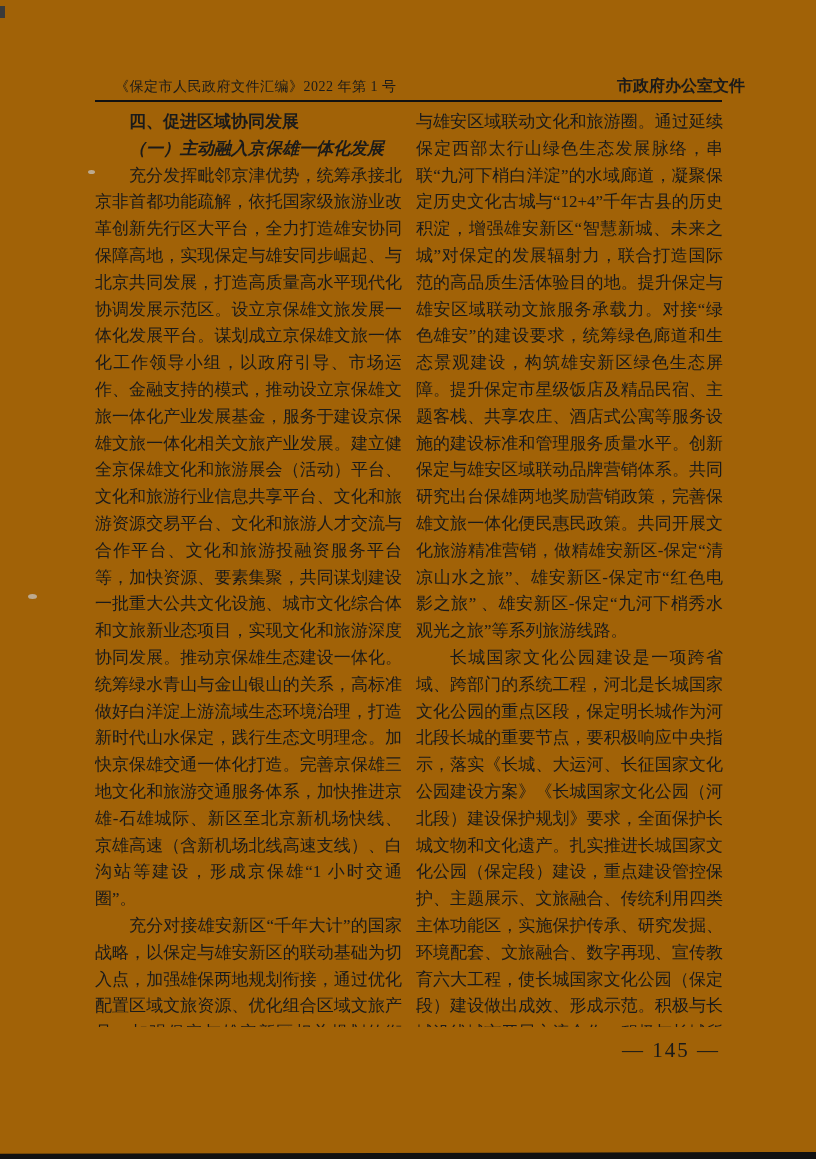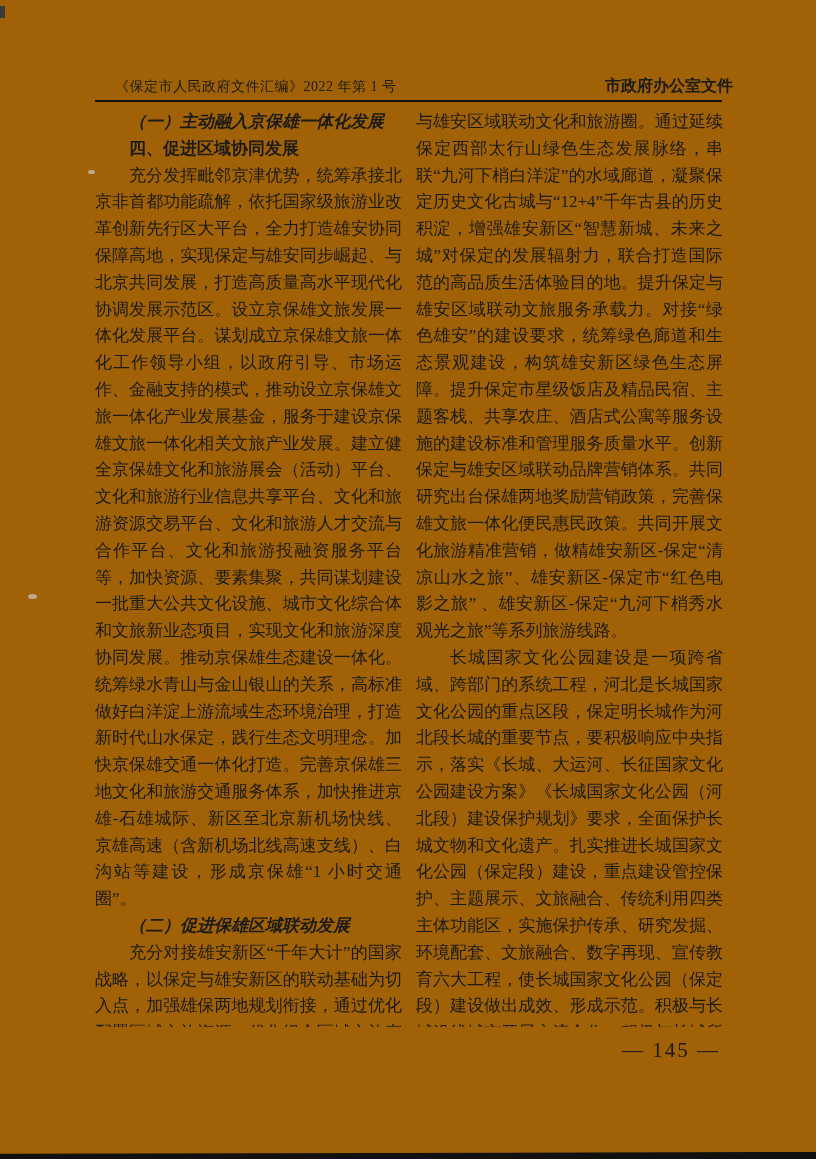--- a/index.html
+++ b/index.html
@@ -51,21 +51,21 @@
   
   .header-left {
     position: absolute;
     left: 115px; top: 78px;
     font-size: 14px;
     letter-spacing: .5px;
     white-space: nowrap;
   }
   .header-right {
     position: absolute;
-    right: 128px; top: 76px;
+    right: 116px; top: 76px;
     font-size: 16px;
     font-weight: bold;
     font-family: "Liberation Sans", sans-serif;
     white-space: nowrap;
   }
   .header-rule {
     position: absolute;
     left: 95px; top: 100px;
     width: 627px; height: 2px;
     background: #111111;
@@ -118,24 +118,23 @@
 
 <div class="scan">
 
   <div class="header-left">《保定市人民政府文件汇编》2022 年第 1 号</div>
 
   <div class="header-right">市政府办公室文件</div>
 
   <div class="header-rule"></div>
 
   <div class="col col-left">
+      <p class="blk h1">四、促进区域协同发展</p>
       <p class="blk h2">（一）主动融入京保雄一体化发展</p>
-      <p class="blk h1">四、促进区域协同发展</p>
       <p class="blk p">充分发挥毗邻京津优势，统筹承接北京非首都功能疏解，依托国家级旅游业改革创新先行区大平台，全力打造雄安协同保障高地，实现保定与雄安同步崛起、与北京共同发展，打造高质量高水平现代化协调发展示范区。设立京保雄文旅发展一体化发展平台。谋划成立京保雄文旅一体化工作领导小组，以政府引导、市场运作、金融支持的模式，推动设立京保雄文旅一体化产业发展基金，服务于建设京保雄文旅一体化相关文旅产业发展。建立健全京保雄文化和旅游展会（活动）平台、文化和旅游行业信息共享平台、文化和旅游资源交易平台、文化和旅游人才交流与合作平台、文化和旅游投融资服务平台等，加快资源、要素集聚，共同谋划建设一批重大公共文化设施、城市文化综合体和文旅新业态项目，实现文化和旅游深度协同发展。推动京保雄生态建设一体化。统筹绿水青山与金山银山的关系，高标准做好白洋淀上游流域生态环境治理，打造新时代山水保定，践行生态文明理念。加快京保雄交通一体化打造。完善京保雄三地文化和旅游交通服务体系，加快推进京雄-石雄城际、新区至北京新机场快线、京雄高速（含新机场北线高速支线）、白沟站等建设，形成京保雄“1 小时交通圈”。</p>
-      <p class="blk h2">（二）促进保雄区域联动发展</p>
       <p class="blk p">充分对接雄安新区“千年大计”的国家战略，以保定与雄安新区的联动基础为切入点，加强雄保两地规划衔接，通过优化配置区域文旅资源、优化组合区域文旅产品，加强保定与雄安新区相关规划的衔接，加快保定与雄安统筹、协调、错位、融合、联动发展。打造保定</p>
     </div>
 
   <div class="col col-right">
       <p class="blk pcont">与雄安区域联动文化和旅游圈。通过延续保定西部太行山绿色生态发展脉络，串联“九河下梢白洋淀”的水域廊道，凝聚保定历史文化古城与“12+4”千年古县的历史积淀，增强雄安新区“智慧新城、未来之城”对保定的发展辐射力，联合打造国际范的高品质生活体验目的地。提升保定与雄安区域联动文旅服务承载力。对接“绿色雄安”的建设要求，统筹绿色廊道和生态景观建设，构筑雄安新区绿色生态屏障。提升保定市星级饭店及精品民宿、主题客栈、共享农庄、酒店式公寓等服务设施的建设标准和管理服务质量水平。创新保定与雄安区域联动品牌营销体系。共同研究出台保雄两地奖励营销政策，完善保雄文旅一体化便民惠民政策。共同开展文化旅游精准营销，做精雄安新区-保定“清凉山水之旅”、雄安新区-保定市“红色电影之旅” 、雄安新区-保定“九河下梢秀水观光之旅”等系列旅游线路。</p>
       <p class="blk p">长城国家文化公园建设是一项跨省域、跨部门的系统工程，河北是长城国家文化公园的重点区段，保定明长城作为河北段长城的重要节点，要积极响应中央指示，落实《长城、大运河、长征国家文化公园建设方案》《长城国家文化公园（河北段）建设保护规划》要求，全面保护长城文物和文化遗产。扎实推进长城国家文化公园（保定段）建设，重点建设管控保护、主题展示、文旅融合、传统利用四类主体功能区，实施保护传承、研究发掘、环境配套、文旅融合、数字再现、宣传教育六大工程，使长城国家文化公园（保定段）建设做出成效、形成示范。积极与长城沿线城市开展交流合作，积极与长城所经过的 15 个省区市相关部门、有关文旅企业等开展交流合作，对接推出长城沿</p>
     </div>
 
   <div class="page-number">— 145 —</div>
 

